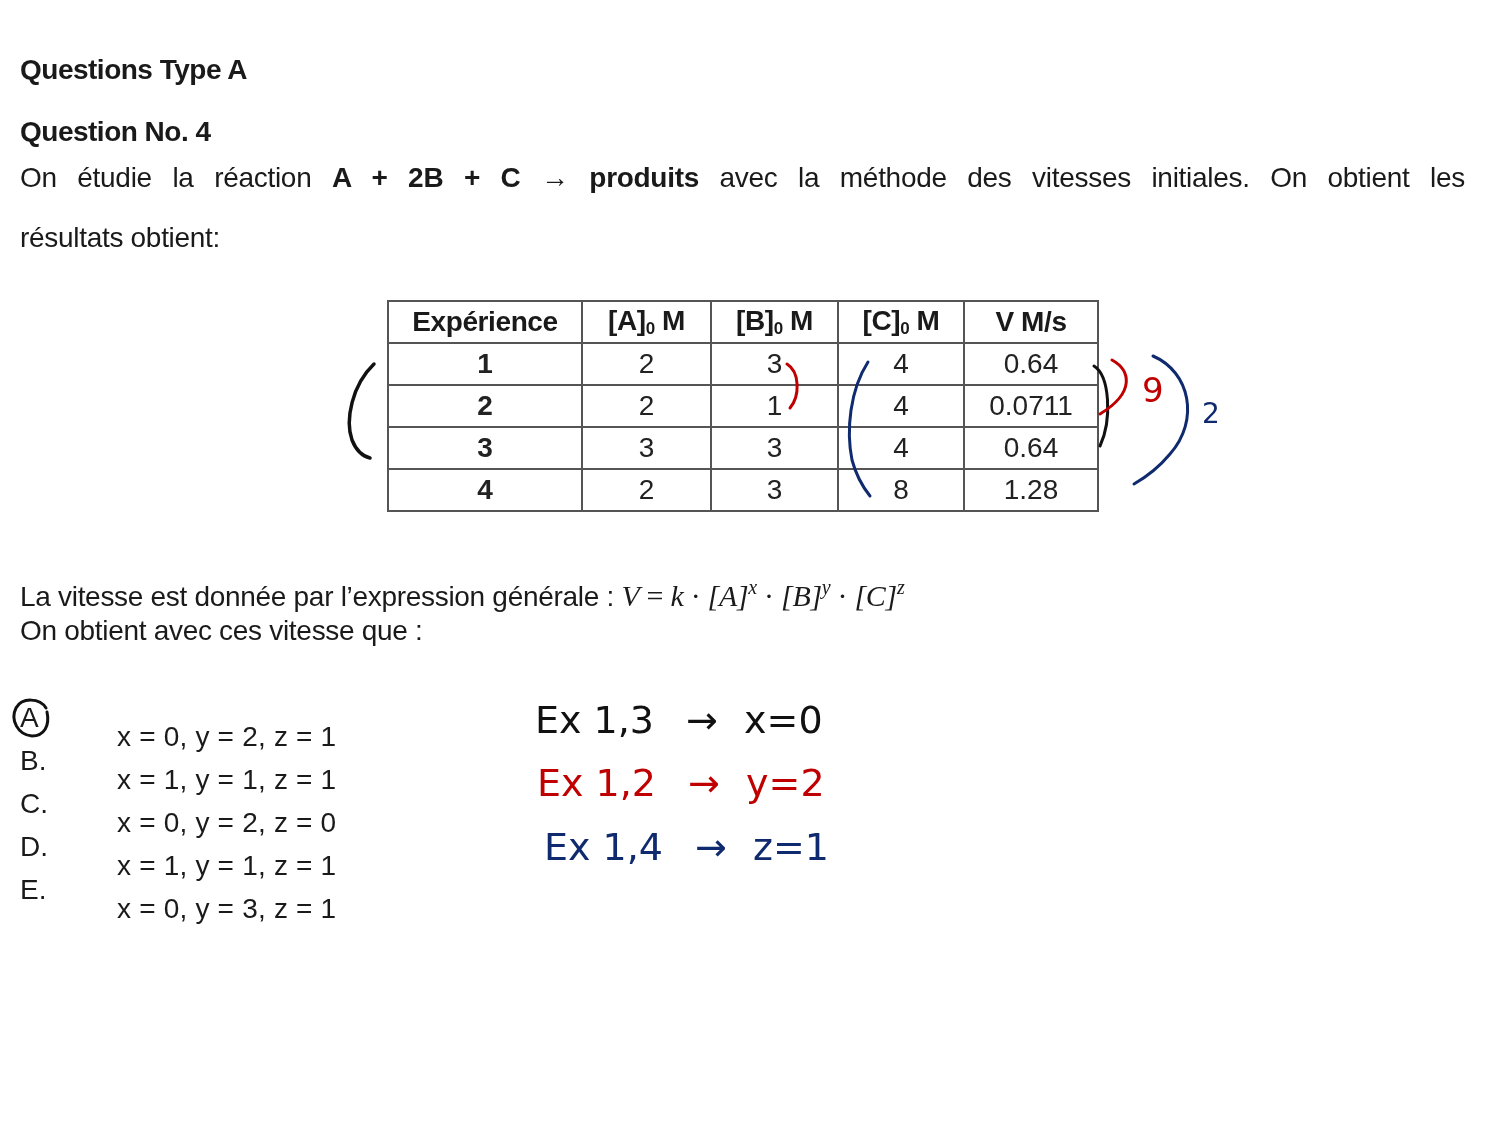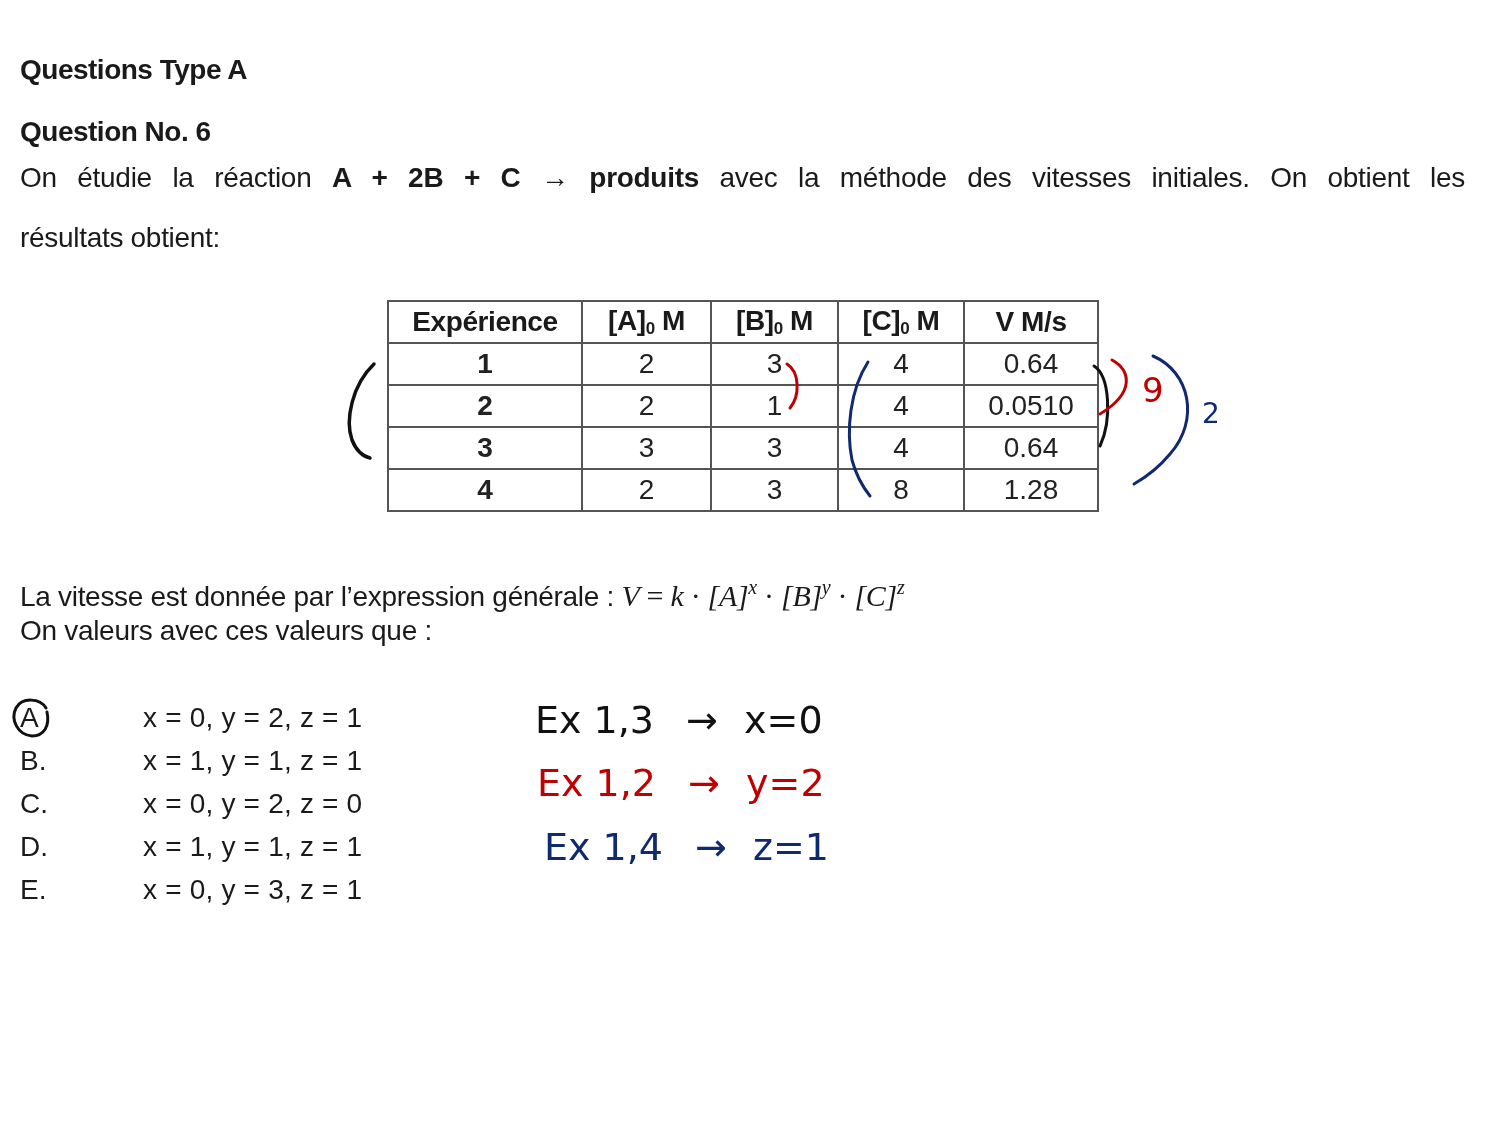--- a/index.html
+++ b/index.html
@@ -76,40 +76,41 @@
       height: 43px;
       line-height: 43px;
     }
     .opt-letter {
       position: absolute;
       left: 0;
       width: 60px;
     }
     .opt-text {
       position: absolute;
-      left: 123px;
+      left: 97px;
       white-space: nowrap;
       letter-spacing: 0.2px;
+      margin-top: 19px;
     }
 
     svg.ink {
       position: absolute;
       left: 0;
       top: 0;
       pointer-events: none;
     }
     .hand {
       font-family: "DejaVu Sans", sans-serif;
     }
   </style>
 </head>
 <body>
 
 <div class="abs heading" style="left:20px; top:54px;">Questions Type A</div>
-<div class="abs heading" style="left:20px; top:116px;">Question No. 6</div>
+<div class="abs heading" style="left:20px; top:116px;">Question No. 4</div>
 
 <div class="abs para" style="left:20px; top:156px; width:1445px; text-align:justify; text-align-last:justify;">
   <span>On étudie la réaction </span><b>A + 2B + C</b> <b>→</b> <b>produits</b><span> avec la méthode des vitesses initiales. On obtient les</span>
 </div>
 <div class="abs para" style="left:20px; top:216px;">résultats obtient:</div>
 
 <table class="data-table">
   <tbody>
       <tr>
     <th style="width:172px;"><span>Expérience</span></th>
@@ -123,21 +124,21 @@
     <td>2</td>
     <td>3</td>
     <td>4</td>
     <td>0.64</td>
   </tr>
   <tr>
     <td class="exp">2</td>
     <td>2</td>
     <td>1</td>
     <td>4</td>
-    <td>0.0510</td>
+    <td>0.0711</td>
   </tr>
   <tr>
     <td class="exp">3</td>
     <td>3</td>
     <td>3</td>
     <td>4</td>
     <td>0.64</td>
   </tr>
   <tr>
     <td class="exp">4</td>
@@ -145,21 +146,21 @@
     <td>3</td>
     <td>8</td>
     <td>1.28</td>
   </tr>
 </tbody>
   </table>
 
 <div class="abs para" style="left:20px; top:565px; white-space:nowrap;">
   <span>La vitesse est donnée par l’expression générale : </span><span class="formula"><span>V</span><span class="n"> = </span><span>k</span><span class="n"> · </span><span>[A]</span><span class="up">x</span><span class="n"> · </span><span>[B]</span><span class="up">y</span><span class="n"> · </span><span>[C]</span><span class="up">z</span></span>
 </div>
-<div class="abs para" style="left:20px; top:609px;">On valeurs avec ces valeurs que :</div>
+<div class="abs para" style="left:20px; top:609px;">On obtient avec ces vitesse que :</div>
 
 <div class="opt-row" style="top:696px;">
   <span class="opt-letter">A</span>
   <span class="opt-text">x = 0, y = 2, z = 1</span>
 </div>
 <div class="opt-row" style="top:739px;">
   <span class="opt-letter">B.</span>
   <span class="opt-text">x = 1, y = 1, z = 1</span>
 </div>
 <div class="opt-row" style="top:782px;">

